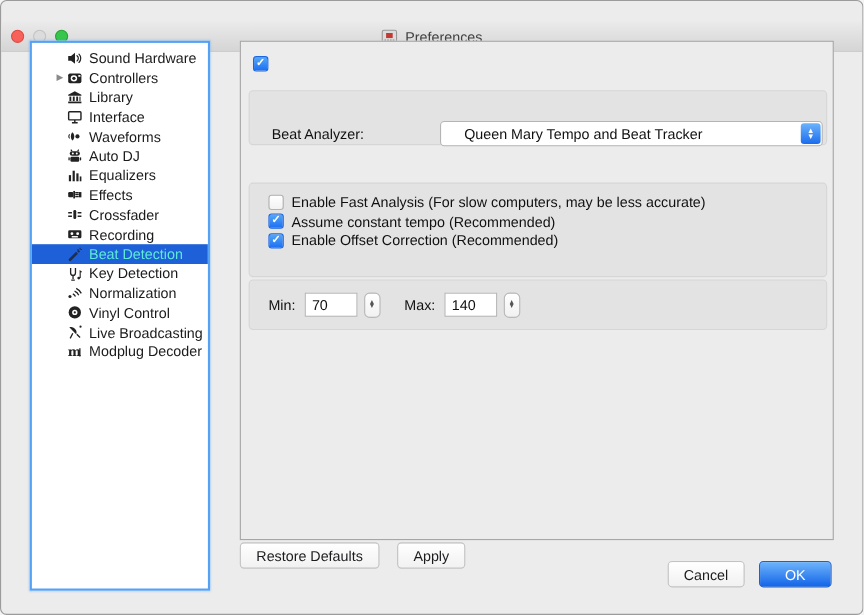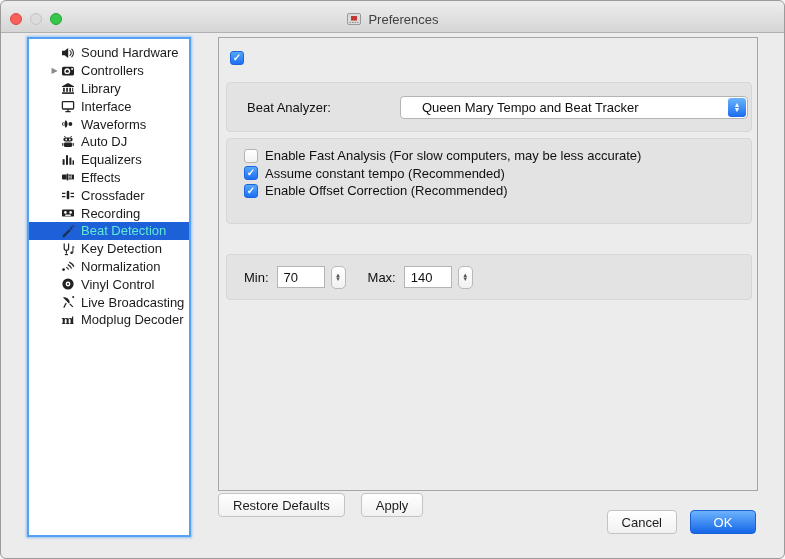--- a/index.html
+++ b/index.html
@@ -4,21 +4,21 @@
 <style>
   html,body{margin:0;padding:0;background:#f5f5f5;}
   *{box-sizing:border-box;}
   .window{
     position:relative;width:785px;height:559px;background:#ececec;
     border:1px solid #9b9b9b;border-radius:6px;overflow:hidden;
     font-family:"Liberation Sans",sans-serif;
   }
   
   .titlebar{
-    position:absolute;left:0;top:4px;right:0;height:28px;
+    position:absolute;left:0;top:18px;right:0;height:28px;
     background:linear-gradient(#ebebeb,#d5d5d5);
     border-bottom:1px solid #b1b1b1;border-radius:5px 5px 0 0;
   }
   .traffic{position:absolute;left:9px;top:8px;display:flex;gap:8px;}
   .light{width:12px;height:12px;border-radius:50%;display:inline-block;}
   .light.close{background:#f7615a;border:1px solid #dd4a43;}
   .light.min{background:#dcdcdc;border:1px solid #c3c3c3;}
   .light.zoom{background:#36c64b;border:1px solid #25a433;}
   .title{height:28px;display:flex;align-items:center;justify-content:center;gap:6px;
     font-size:13px;color:#414141;}
@@ -44,23 +44,23 @@
     border:1px solid #b3b3b3;background:linear-gradient(#fff,#f2f2f2);
     display:flex;align-items:center;justify-content:center;}
   .cb.checked{background:linear-gradient(#55a8f8,#1d6ff2);border-color:#1b66e0;}
   .cb.checked::after{content:"✓";color:#fff;font-size:10px;font-weight:bold;line-height:1;}
   .enable-row{position:absolute;left:11px;top:13px;display:flex;align-items:center;gap:7px;
     font-size:13px;color:#101010;cursor:default;}
   .group-label{position:absolute;font-size:11px;color:#3d3d3d;}
   .group-box{position:absolute;left:7px;width:526px;background:#e3e3e3;
     border:1px solid #d6d6d6;border-radius:4px;}
   .box1{top:44px;height:50px;}
-  .box2{top:100px;height:86px;padding:8px 0 0 17px;}
+  .box2{top:128px;height:86px;padding:8px 0 0 17px;}
   .box3{top:216px;height:46px;display:flex;align-items:center;padding-left:17px;gap:6px;}
-  .combo-row{position:absolute;left:20px;top:0;height:100%;display:flex;align-items:center;}
+  .combo-row{position:absolute;left:20px;top:14px;height:100%;display:flex;align-items:center;}
   .field-label{font-size:13px;color:#101010;width:153px;}
   .combo{position:relative;width:348px;height:23px;background:#fff;border:1px solid #b4b4b4;
     border-radius:4px;display:flex;align-items:center;padding-left:21px;font-size:13px;color:#101010;cursor:default;}
   .combo-cap{position:absolute;right:1px;top:1px;bottom:1px;width:18px;border-radius:3px;
     background:linear-gradient(#6cb4fb,#1a6cf0);display:flex;flex-direction:column;
     align-items:center;justify-content:center;color:#fff;}
   .combo-cap span{font-size:8px;line-height:5px;}
   .ck-row{display:flex;align-items:center;gap:7px;height:17.6px;font-size:13px;color:#101010;cursor:default;}
   .spin-label{font-size:13px;color:#101010;margin-right:2px;}
   .spin-field{width:48px;height:22px;border:1px solid #b4b4b4;background:#fff;font-size:13px;

